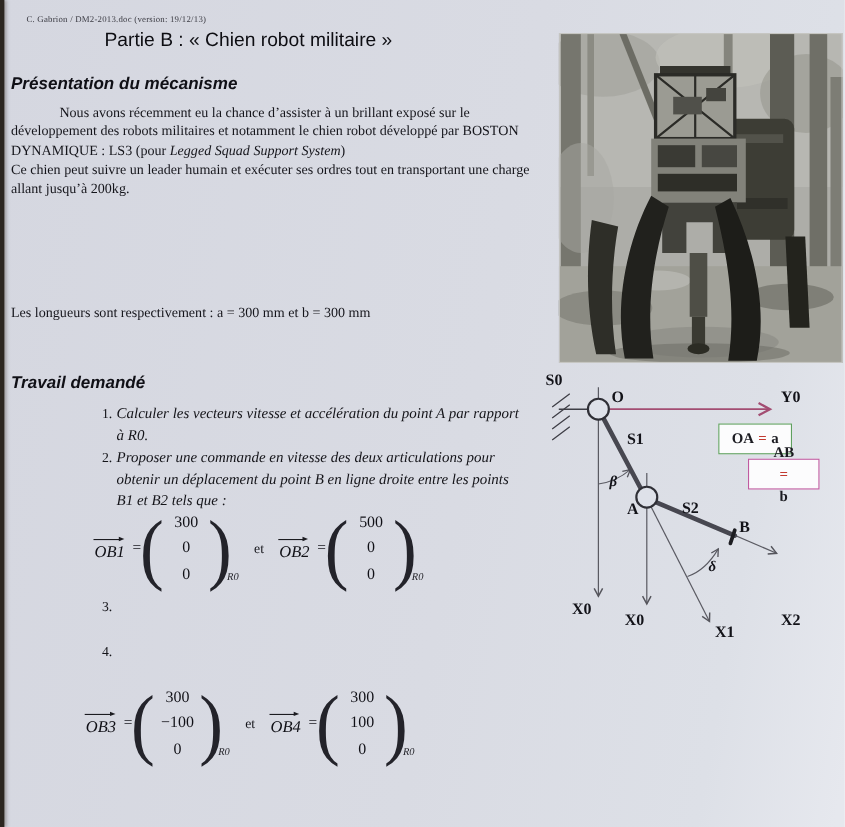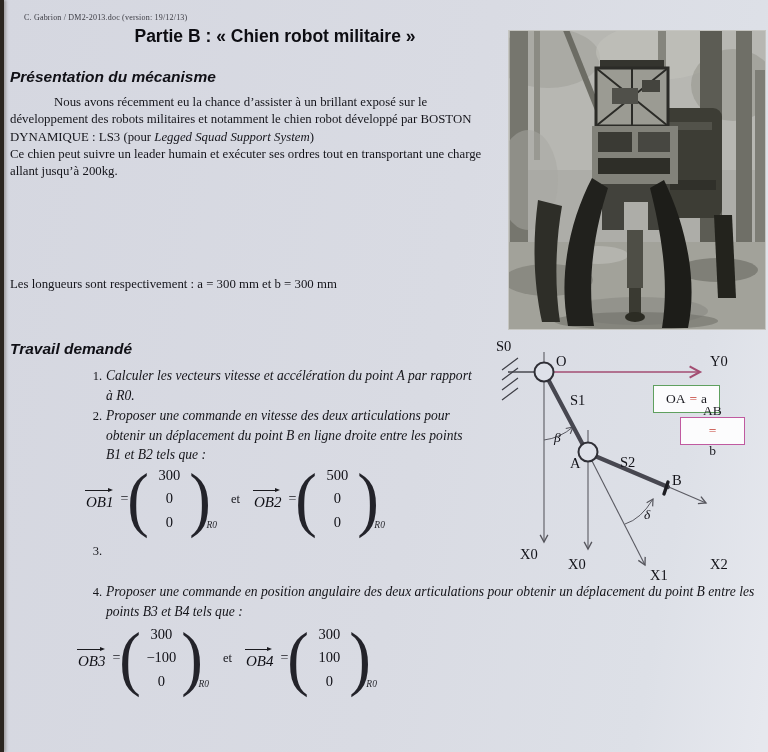--- a/index.html
+++ b/index.html
@@ -6,21 +6,21 @@
   body{width:768px;height:752px;overflow:hidden;
        font-family:"Liberation Serif", serif;}
   .page{position:relative;width:768px;height:752px;overflow:hidden;color:#17171d;
         background:linear-gradient(100deg,#d5d7e0 0%,#d9dbe3 55%,#dde0e7 85%,#e6e8ee 99%);}
   .edge-left{position:absolute;left:0;top:0;width:4px;height:752px;background:#2c2620;
              box-shadow:2px 0 3px rgba(60,50,40,.35);}
   
   .hdr-left{position:absolute;left:24px;top:13px;font-size:8px;color:#3a3a42;letter-spacing:.2px;}
   .hdr-right{position:absolute;left:666px;top:9px;font-size:13.5px;color:#1c1c22;margin-top:28px;}
   .title{position:absolute;left:95px;top:26px;margin:0;width:360px;
-         font-family:"Liberation Sans", sans-serif;font-weight:bold;font-size:17.5px;color:#0d0d12;text-align:center;}
+         font-family:"Liberation Sans", sans-serif;font-weight:normal;font-size:17.5px;color:#0d0d12;}
   
   .sec-h{position:absolute;margin:0;font-family:"Liberation Sans", sans-serif;
          font-weight:bold;font-style:italic;font-size:15.5px;color:#101016;}
   .h-pres{left:10px;top:68px;}
   .h-task{left:10px;top:340px;}
   
   .para{position:absolute;left:10px;width:492px;margin:0;font-size:12.8px;line-height:17.3px;color:#15151b;}
   .p1{top:94px;text-indent:44px;}
   .p1 .noind{text-indent:0;}
   .p2{top:196px;text-indent:44px;}
@@ -46,21 +46,21 @@
   .eqs{font-size:14px;margin:0 3px;}
   .paren{font-size:72px;line-height:78px;font-weight:200;color:#23232a;margin:0 -5px;
          font-family:"Liberation Serif", serif;transform:scaleX(.9);}
   .mcol{display:inline-block;min-width:40px;padding:0 4px;text-align:center;}
   .mcol span{display:block;font-size:14.5px;line-height:23.5px;color:#101016;}
   .msub{align-self:flex-end;font-style:italic;font-size:9.5px;margin:0 0 8px -1px;color:#26262c;}
   .joiner{font-size:12.5px;color:#15151b;padding:0 1px;}
   
   .photo{position:absolute;left:508px;top:30px;width:258px;height:300px;}
   
-  .diagram{position:absolute;left:478px;top:336px;width:290px;height:266px;}
+  .diagram{position:absolute;left:478px;top:336px;width:290px;height:266px;font-weight:bold;}
   .diagram svg{position:absolute;left:0;top:0;}
   .dlabel{position:absolute;font-size:14.5px;color:#121218;font-family:"Liberation Serif", serif;}
   .greek{font-style:italic;font-size:13.5px;}
   .ln{stroke:#3e3e46;stroke-width:1.4;}
   .hatch{stroke:#3e3e46;stroke-width:1.2;}
   .thick{stroke:#474750;stroke-width:4.2;stroke-linecap:round;}
   .thin{stroke:#5a5a62;stroke-width:1.1;fill:none;}
   .arc{stroke:#5a5a62;stroke-width:1;fill:none;}
   .y0{stroke:var(--accent-axis,#a34d72);stroke-width:1.6;}
   .pivot{fill:#dee1e9;stroke:#2f2f36;stroke-width:2;}
@@ -169,21 +169,20 @@
       <span class="paren">)</span>
       <span class="msub">R0</span>
     </div>
   </div>
 
   <div class="li li3">
     <span class="num">3.</span>
   </div>
   <div class="li li4">
     <span class="num">4.</span>
-    <span>Proposer une commande en position angulaire des deux articulations pour obtenir un déplacement du point B entre les points B3 et B4 tels que :</span>
   </div>
 
   <div class="frow frow2">
     <div class="eq">
       <span class="vec"><span class="varrow"></span><span>OB3</span></span>
       <span class="eqs">=</span>
       <span class="paren">(</span>
       <span class="mcol">
         <span>300</span>
         <span>−100</span>

